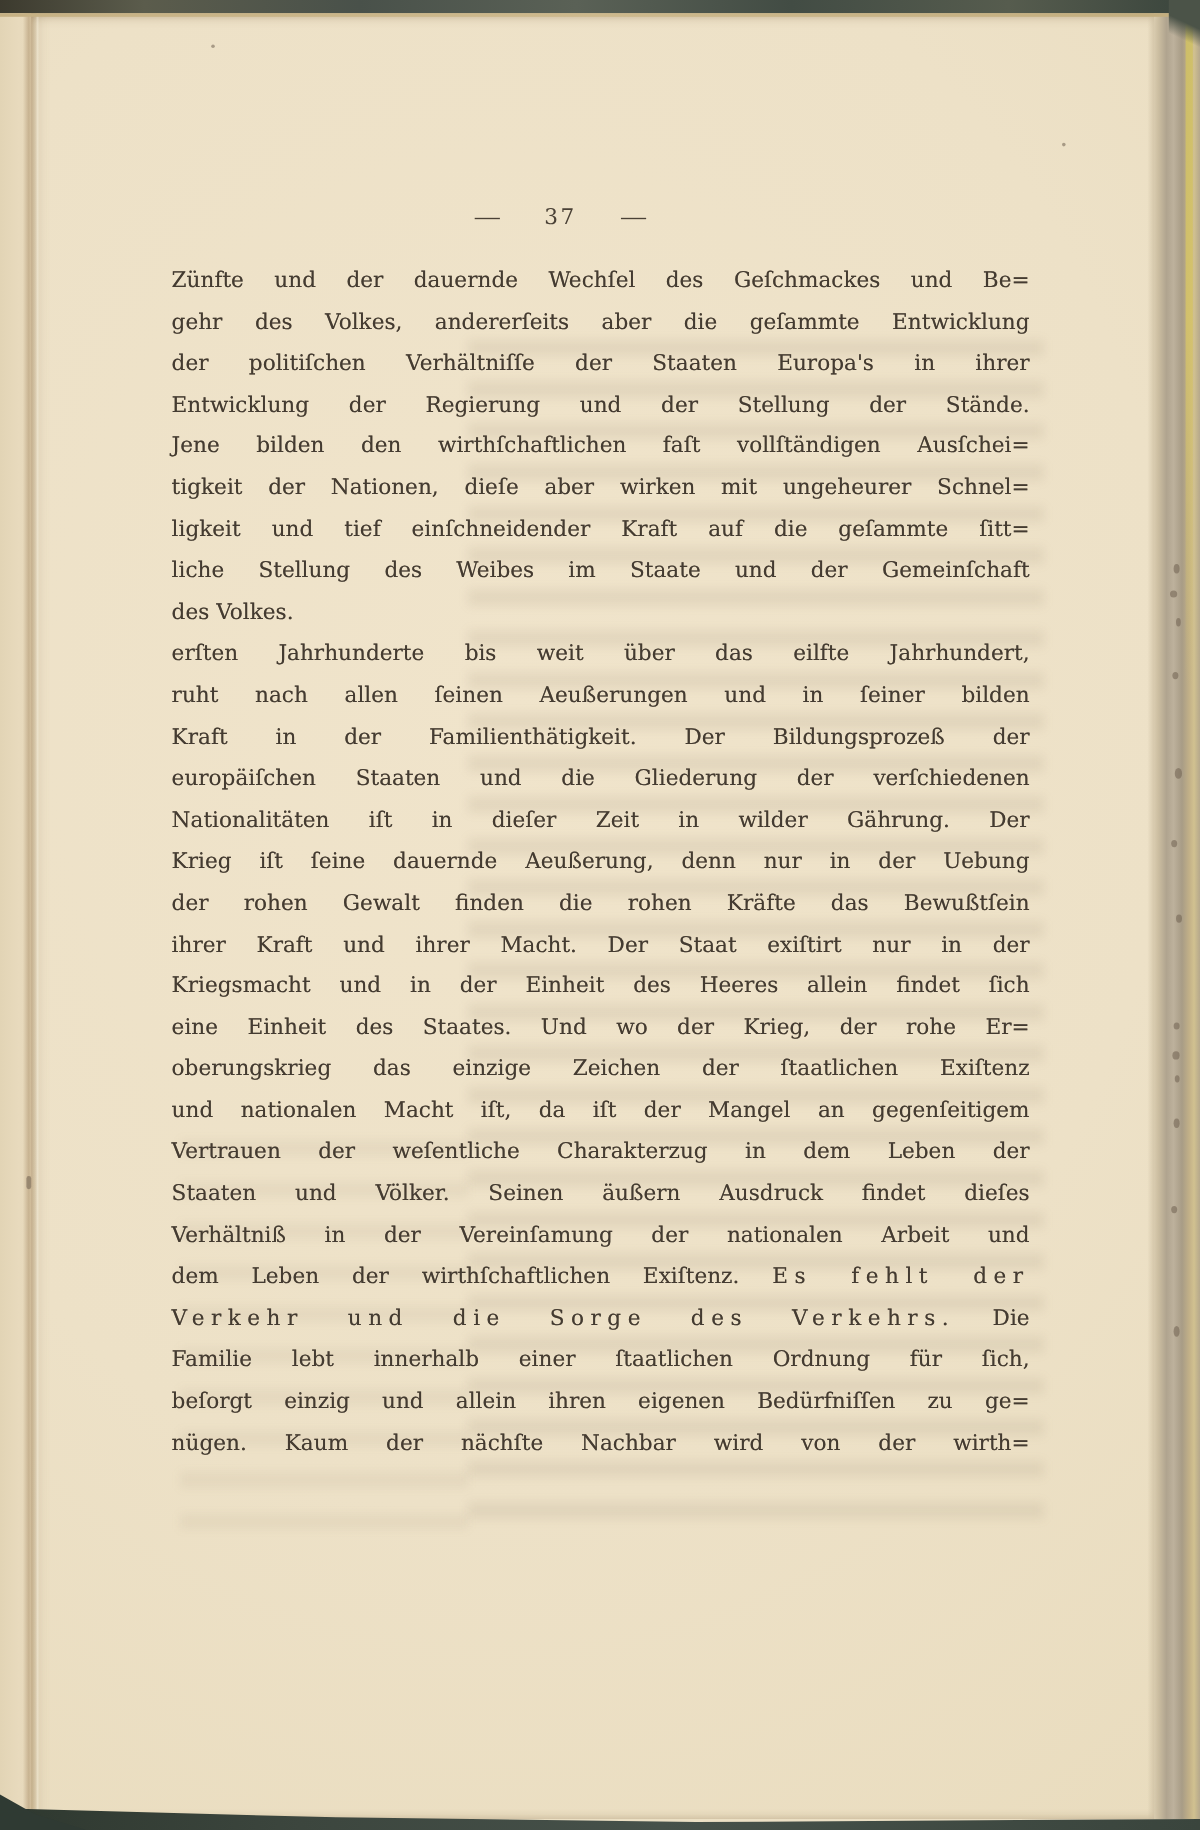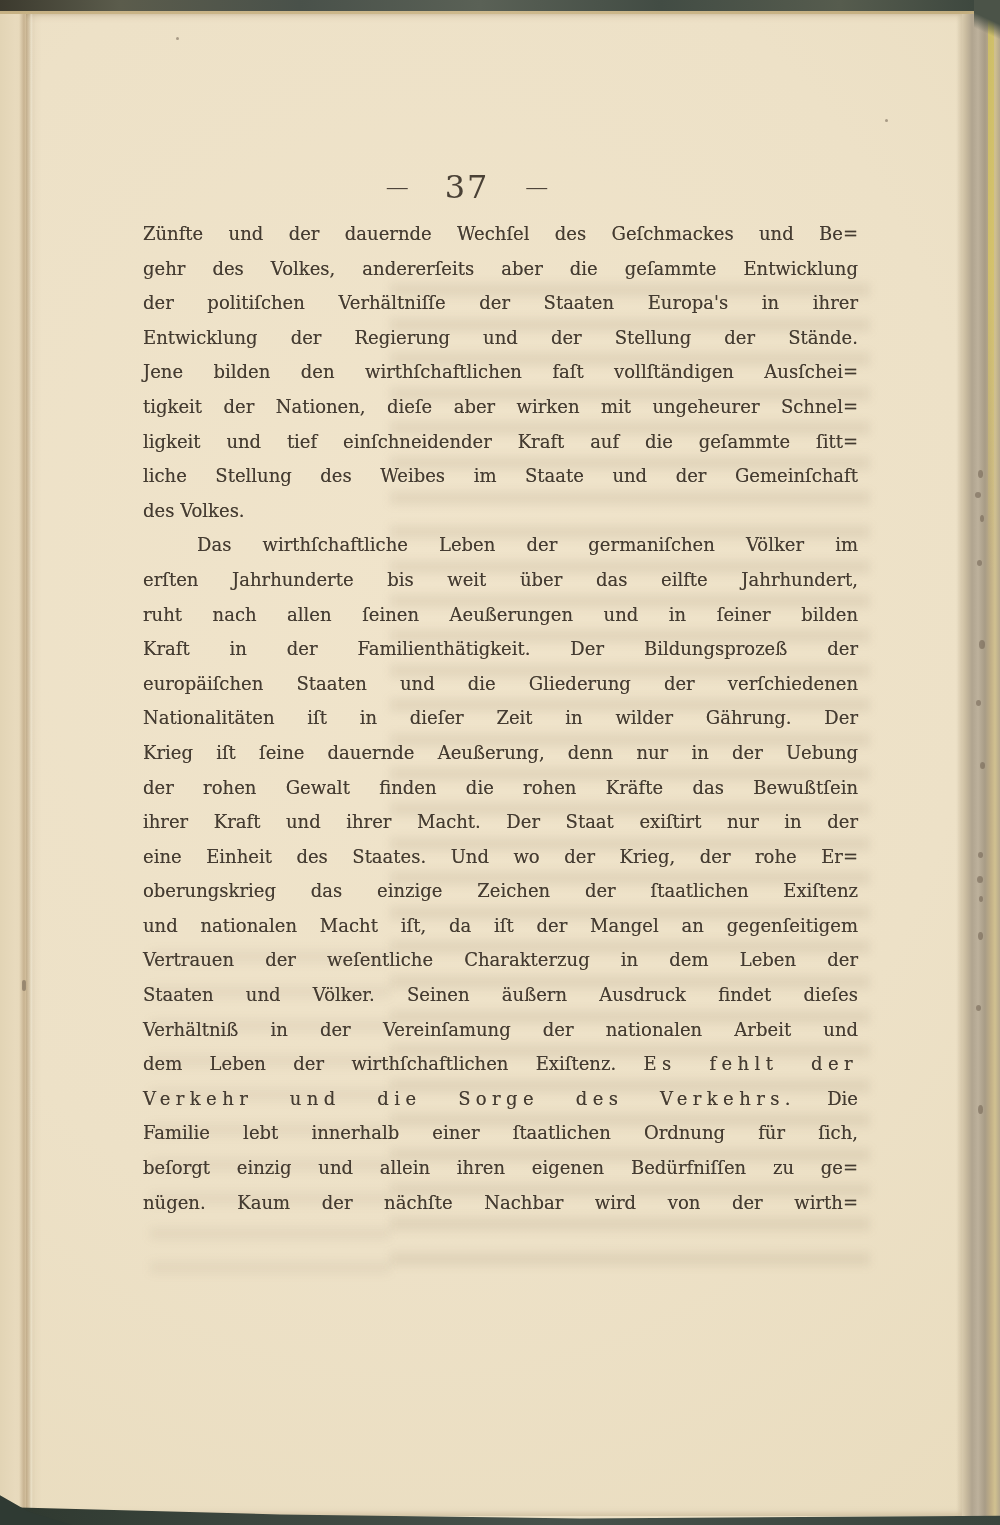--- a/index.html
+++ b/index.html
@@ -112,21 +112,21 @@
   }
 
   
   .pagehead {
     position: absolute;
     left: 143px; top: 168px; width: 648px;
     display: flex; justify-content: center; align-items: center;
     color: #4a4136;
   }
   .pagehead .dash { font-size: 23px; transform: scaleY(0.75); }
-  .pagehead .num  { font-size: 32px; margin: 0 36px; letter-spacing: 2px; }
+  .pagehead .num  { font-size: 18px; margin: 0 36px; letter-spacing: 2px; }
 
   .body-text {
     position: absolute;
     left: 143px; top: 217px; width: 715px;
     font-size: 18px;
     line-height: 34.6px;
     color: #443b31;
     text-shadow: 0 0 0.5px rgba(62, 52, 40, 0.55);
   }
   .ln { text-align: justify; text-align-last: justify; white-space: normal; }
@@ -179,29 +179,29 @@
 <div class="body-text">
   <div class="ln">Zünfte und der dauernde Wechſel des Geſchmackes und Be=</div>
   <div class="ln">gehr des Volkes, andererſeits aber die geſammte Entwicklung</div>
   <div class="ln">der politiſchen Verhältniſſe der Staaten Europa's in ihrer</div>
   <div class="ln">Entwicklung der Regierung und der Stellung der Stände.</div>
   <div class="ln">Jene bilden den wirthſchaftlichen faſt vollſtändigen Ausſchei=</div>
   <div class="ln">tigkeit der Nationen, dieſe aber wirken mit ungeheurer Schnel=</div>
   <div class="ln">ligkeit und tief einſchneidender Kraft auf die geſammte ſitt=</div>
   <div class="ln">liche Stellung des Weibes im Staate und der Gemeinſchaft</div>
   <div class="ln pend">des Volkes.</div>
-  <div class="ln ind">Das wirthſchaftliche Leben der germaniſchen Völker im</div>
   <div class="ln">erſten Jahrhunderte bis weit über das eilfte Jahrhundert,</div>
   <div class="ln">ruht nach allen ſeinen Aeußerungen und in ſeiner bilden</div>
   <div class="ln">Kraft in der Familienthätigkeit. Der Bildungsprozeß der</div>
   <div class="ln">europäiſchen Staaten und die Gliederung der verſchiedenen</div>
   <div class="ln">Nationalitäten iſt in dieſer Zeit in wilder Gährung. Der</div>
   <div class="ln">Krieg iſt ſeine dauernde Aeußerung, denn nur in der Uebung</div>
   <div class="ln">der rohen Gewalt finden die rohen Kräfte das Bewußtſein</div>
   <div class="ln">ihrer Kraft und ihrer Macht. Der Staat exiſtirt nur in der</div>
+  <div class="ln">Kriegsmacht und in der Einheit des Heeres allein findet ſich</div>
   <div class="ln">eine Einheit des Staates. Und wo der Krieg, der rohe Er=</div>
   <div class="ln">oberungskrieg das einzige Zeichen der ſtaatlichen Exiſtenz</div>
   <div class="ln">und nationalen Macht iſt, da iſt der Mangel an gegenſeitigem</div>
   <div class="ln">Vertrauen der weſentliche Charakterzug in dem Leben der</div>
   <div class="ln">Staaten und Völker. Seinen äußern Ausdruck findet dieſes</div>
   <div class="ln">Verhältniß in der Vereinſamung der nationalen Arbeit und</div>
   <div class="ln">
     <span>dem Leben der wirthſchaftlichen Exiſtenz.</span>
     <span class="sperr">Es fehlt der</span>
   </div>

